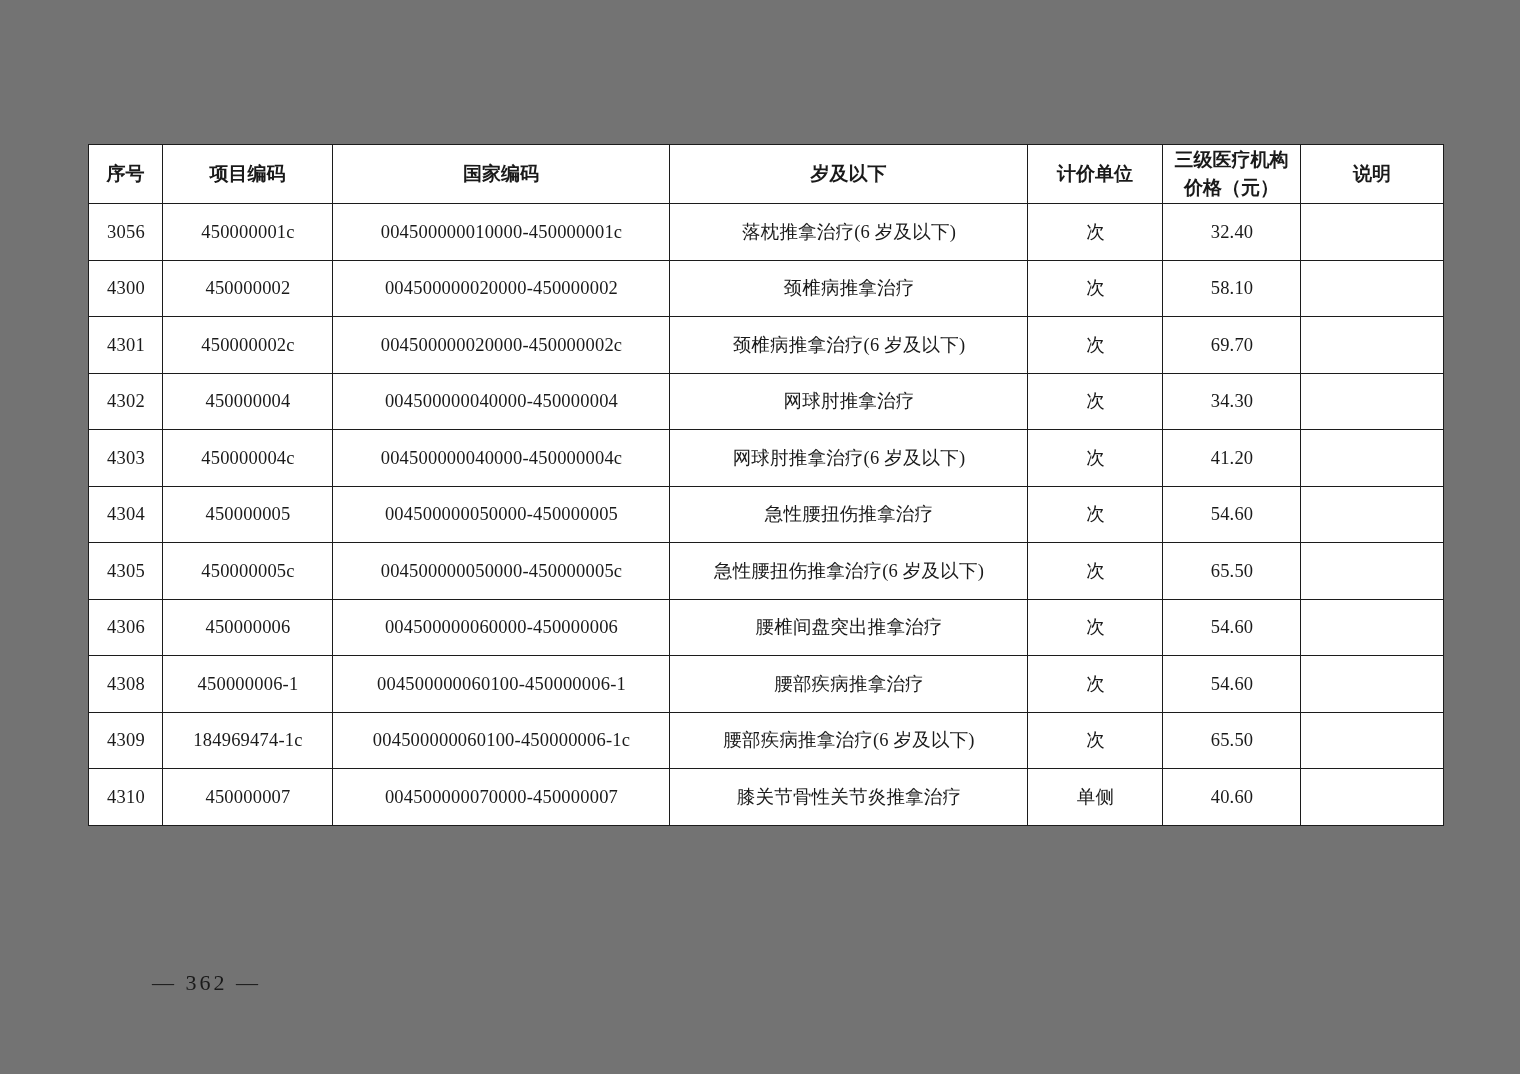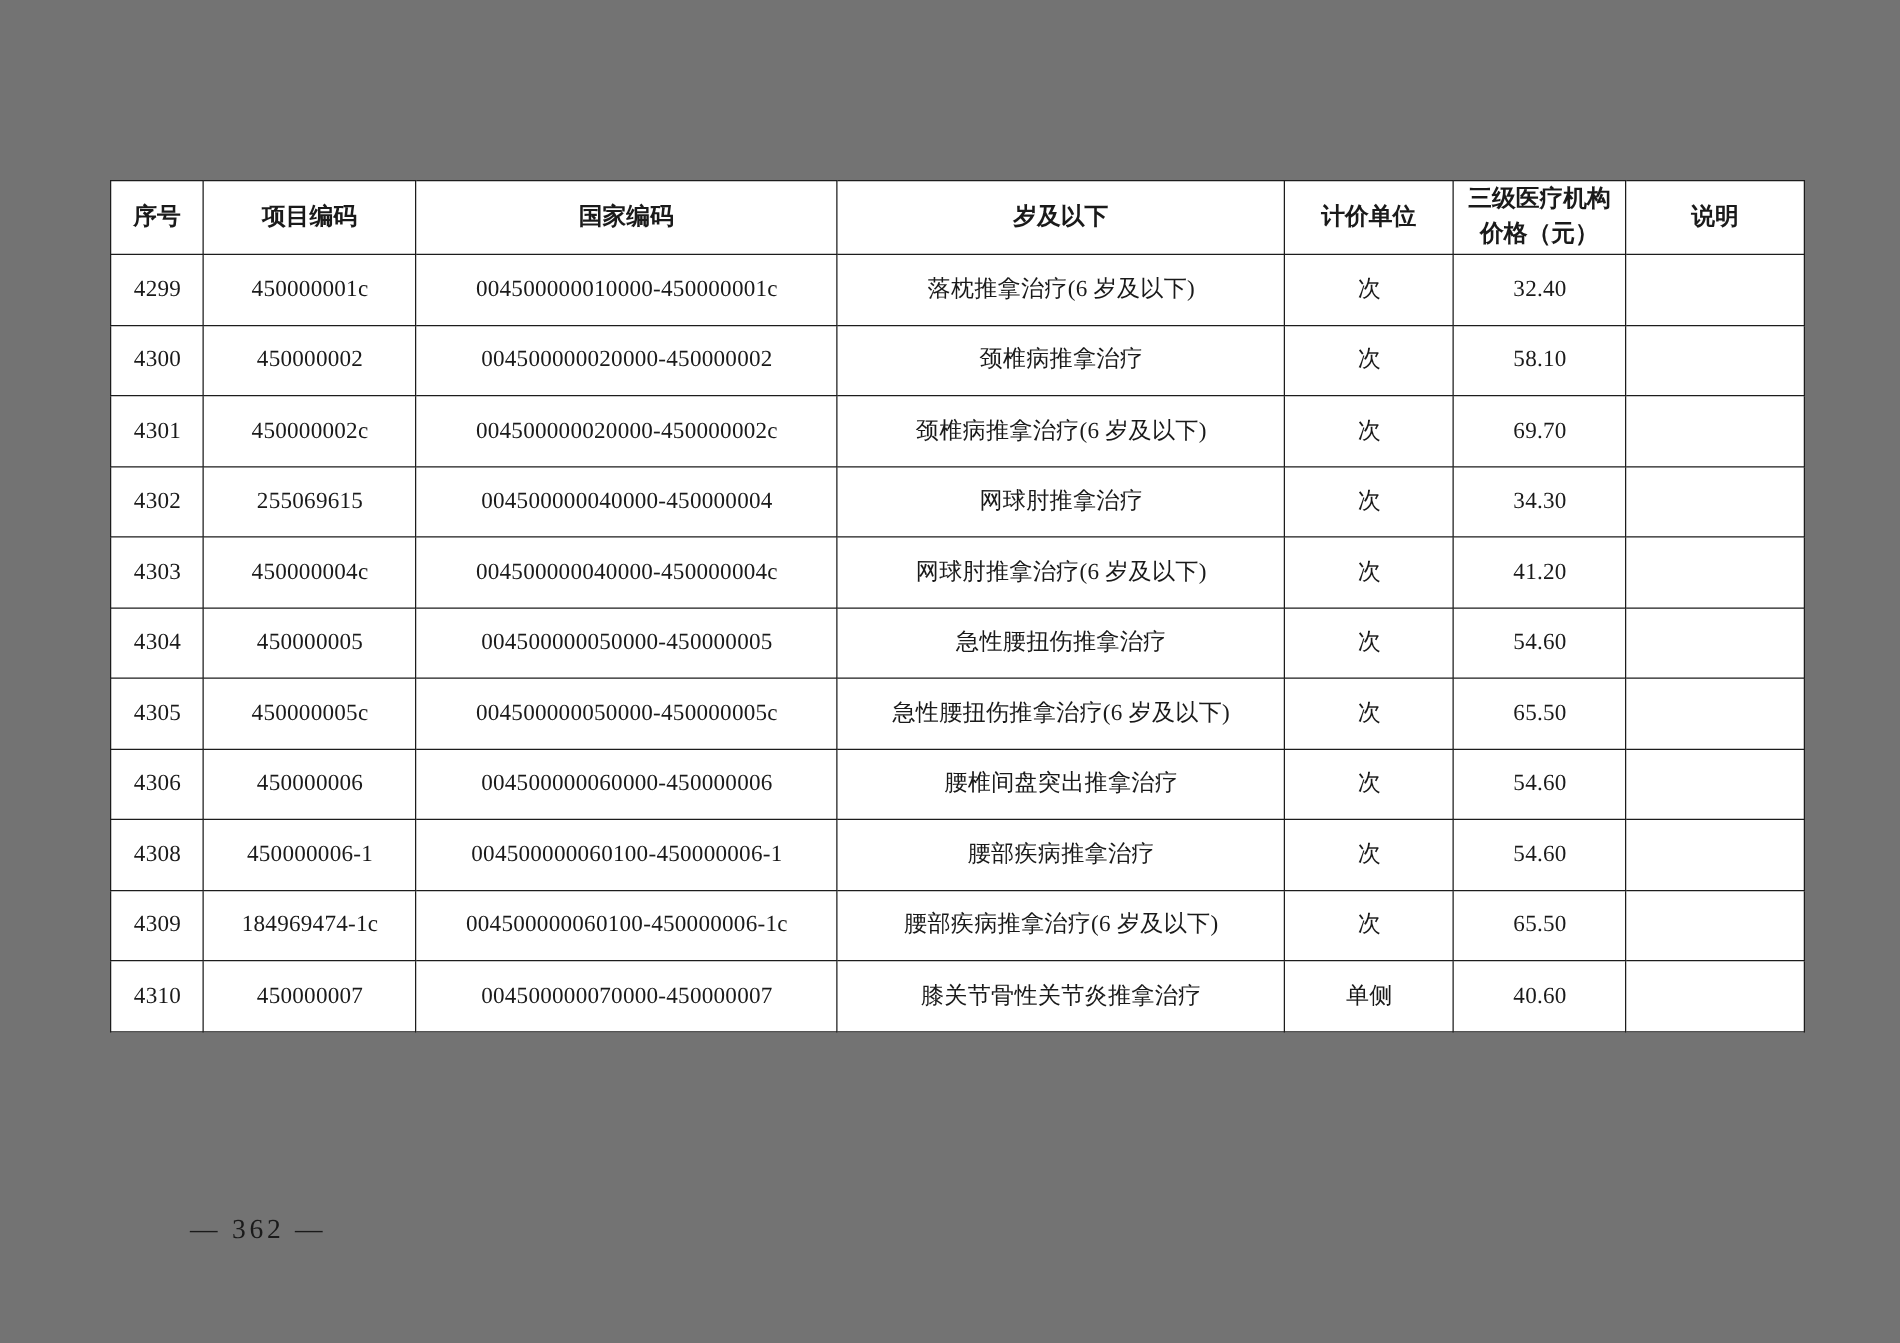--- a/index.html
+++ b/index.html
@@ -88,21 +88,21 @@
         <th>国家编码</th>
         <th>岁及以下</th>
         <th>计价单位</th>
         <th>三级医疗机构
 价格（元）</th>
         <th>说明</th>
       </tr>
     </thead>
     <tbody>
         <tr>
-          <td class="align-center">4299</td>
+          <td class="align-center">3056</td>
           <td class="align-left">450000001c</td>
           <td class="align-left">004500000010000-450000001c</td>
           <td class="align-left">落枕推拿治疗(6 岁及以下)</td>
           <td class="align-center">次</td>
           <td class="align-center">32.40</td>
           <td class="align-center"></td>
         </tr>
         <tr>
           <td class="align-center">4300</td>
           <td class="align-left">450000002</td>
@@ -116,21 +116,21 @@
           <td class="align-center">4301</td>
           <td class="align-left">450000002c</td>
           <td class="align-left">004500000020000-450000002c</td>
           <td class="align-left">颈椎病推拿治疗(6 岁及以下)</td>
           <td class="align-center">次</td>
           <td class="align-center">69.70</td>
           <td class="align-center"></td>
         </tr>
         <tr>
           <td class="align-center">4302</td>
-          <td class="align-left">255069615</td>
+          <td class="align-left">450000004</td>
           <td class="align-left">004500000040000-450000004</td>
           <td class="align-left">网球肘推拿治疗</td>
           <td class="align-center">次</td>
           <td class="align-center">34.30</td>
           <td class="align-center"></td>
         </tr>
         <tr>
           <td class="align-center">4303</td>
           <td class="align-left">450000004c</td>
           <td class="align-left">004500000040000-450000004c</td>

